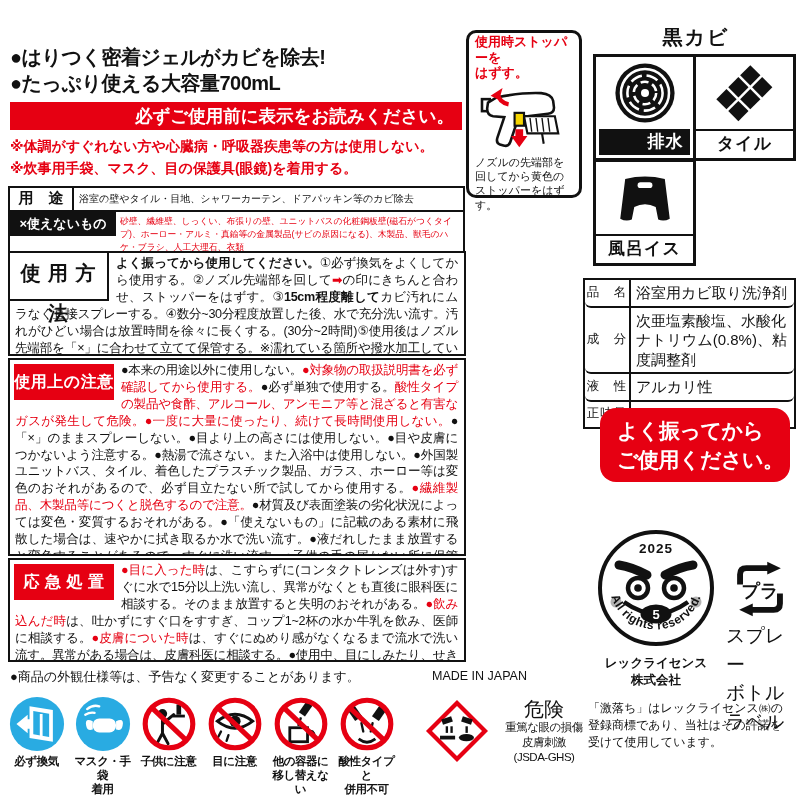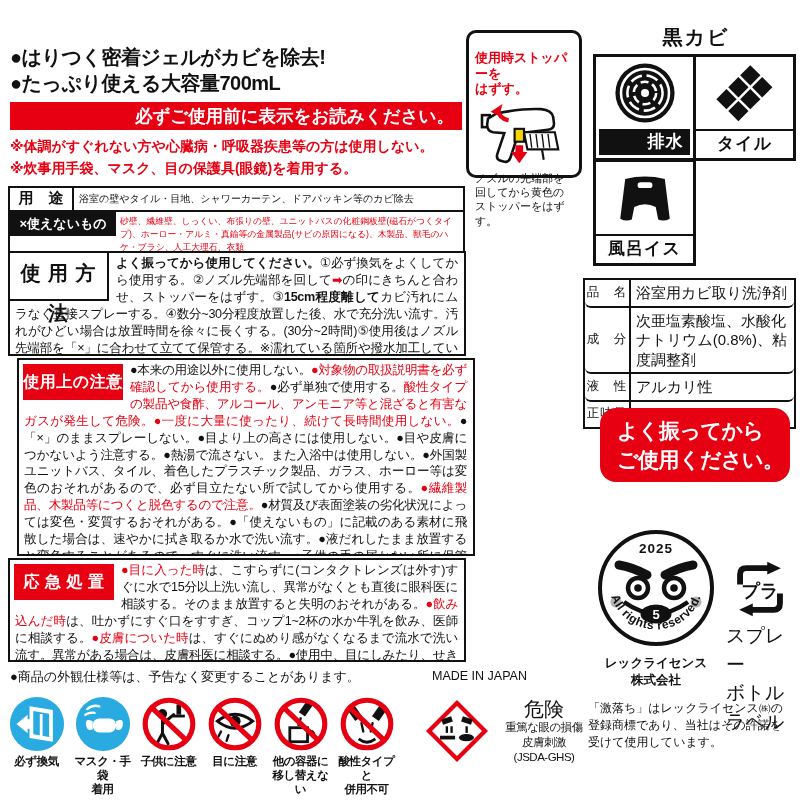--- a/index.html
+++ b/index.html
@@ -42,22 +42,22 @@
   .picto-row{left:4px;top:696px;display:flex;gap:1px;width:396px;}
   .pict{width:65px;text-align:center;}
   .pict svg{display:block;margin:0 auto;}
   .cap{font-size:11.5px;font-weight:bold;line-height:1.2;margin-top:3px;white-space:pre-line;letter-spacing:-0.5px;}
   
   .ghs{left:424px;top:698px;display:flex;align-items:flex-start;}
   .ghs-text{margin-left:6px;text-align:center;width:96px;}
   .ghs-signal{font-size:20px;font-weight:normal;line-height:1.1;}
   .ghs-hazards{font-size:11.5px;line-height:1.3;white-space:pre-line;letter-spacing:-0.5px;}
   
-  .nozzle-box{left:466px;top:30px;width:116px;height:148px;border:3px solid var(--ink);
-        border-radius:10px;background:#fff;padding:17px 6px;}
+  .nozzle-box{left:466px;top:30px;width:116px;height:168px;border:3px solid var(--ink);
+        border-radius:10px;background:#fff;padding:1px 6px;}
   .nz-title{color:var(--red);font-weight:bold;font-size:13px;line-height:1.2;white-space:pre-line;}
   .nz-note{font-size:11px;line-height:1.3;white-space:pre-line;}
   
   .kurokabi{left:593px;top:24px;width:206px;text-align:center;font-size:20px;font-weight:bold;letter-spacing:2px;}
   .tile{position:absolute;width:103px;height:107px;border:3px solid var(--ink);background:#fff;}
   .tile .art{height:72px;display:flex;align-items:center;justify-content:center;}
   .tlabel{height:26px;font-size:17px;font-weight:bold;text-align:center;line-height:25px;letter-spacing:1px;}
   .tile.dark .tlabel{background:var(--ink);color:#fff;margin:0 3px 3px 3px;padding-left:42px;}
   .tile.light .tlabel{border-top:2.5px solid var(--ink);}
   
@@ -109,21 +109,21 @@
       </div>
       <div class="ucontent2">砂壁、繊維壁、しっくい、布張りの壁、ユニットバスの化粧鋼板壁(磁石がつくタイプ)、ホーロー・アルミ・真鍮等の金属製品(サビの原因になる)、木製品、獣毛のハケ・ブラシ、人工大理石、衣類</div>
     </div>
   </div>
 
   <div class="abs sec" style="left:8px;top:251px;height:105px;">
     <div class="sec-h plainh">使 用 方 法</div>
     <p class="body"><span class="b">よく振ってから使用してください。</span><span>①必ず換気をよくしてから使用する。②ノズル先端部を回して</span><span class="red b">➡</span><span>の印にきちんと合わせ、ストッパーをはずす。③</span><span class="b">15cm程度離して</span><span>カビ汚れにムラなく直接スプレーする。④数分~30分程度放置した後、水で充分洗い流す。汚れがひどい場合は放置時間を徐々に長くする。(30分~2時間)⑤使用後はノズル先端部を「×」に合わせて立てて保管する。※濡れている箇所や撥水加工している箇所に吹きかけると垂れやすくなる場合があるので注意。</span></p>
   </div>
 
-  <div class="abs sec" style="left:17px;top:358px;height:198px;">
+  <div class="abs sec" style="left:8px;top:358px;height:198px;">
     <div class="sec-h redh">使用上の注意</div>
     <p class="body"><span>●本来の用途以外に使用しない。</span><span class="red">●対象物の取扱説明書を必ず確認してから使用する。</span><span>●必ず単独で使用する。</span><span class="red">酸性タイプの製品や食酢、アルコール、アンモニア等と混ざると有害なガスが発生して危険。</span><span class="red">●一度に大量に使ったり、続けて長時間使用しない。</span><span>●「×」のままスプレーしない。●目より上の高さには使用しない。●目や皮膚につかないよう注意する。●熱湯で流さない。また入浴中は使用しない。●外国製ユニットバス、タイル、着色したプラスチック製品、ガラス、ホーロー等は変色のおそれがあるので、必ず目立たない所で試してから使用する。</span><span class="red">●繊維製品、木製品等につくと脱色するので注意。</span><span>●材質及び表面塗装の劣化状況によっては変色・変質するおそれがある。●「使えないもの」に記載のある素材に飛散した場合は、速やかに拭き取るか水で洗い流す。●液だれしたまま放置すると変色することがあるので、すぐに洗い流す。●子供の手の届かない所に保管する。●直射日光の当たる所、高温になる所、凍結する所、使用できない場所には保管しない。●他の容器に移し替えない。●容器を落としたり強い衝撃を加えない。●廃棄時は各自治体の定める方法に従って処理する。</span></p>
   </div>
 
   <div class="abs sec" style="left:8px;top:558px;height:104px;">
     <div class="sec-h redh">応 急 処 置</div>
     <p class="body"><span class="red">●目に入った時</span><span>は、こすらずに(コンタクトレンズは外す)すぐに水で15分以上洗い流し、異常がなくとも直後に眼科医に相談する。そのまま放置すると失明のおそれがある。</span><span class="red">●飲み込んだ時</span><span>は、吐かずにすぐ口をすすぎ、コップ1~2杯の水か牛乳を飲み、医師に相談する。</span><span class="red">●皮膚についた時</span><span>は、すぐにぬめり感がなくなるまで流水で洗い流す。異常がある場合は、皮膚科医に相談する。●使用中、目にしみたり、せきこんだり、気分が悪くなった時は、使用をやめてその場を離れ、洗眼、うがい等をする。※いずれも受診時は商品を持参する。</span></p>
   </div>
 
   <div class="abs change-note">●商品の外観仕様等は、予告なく変更することがあります。</div>

